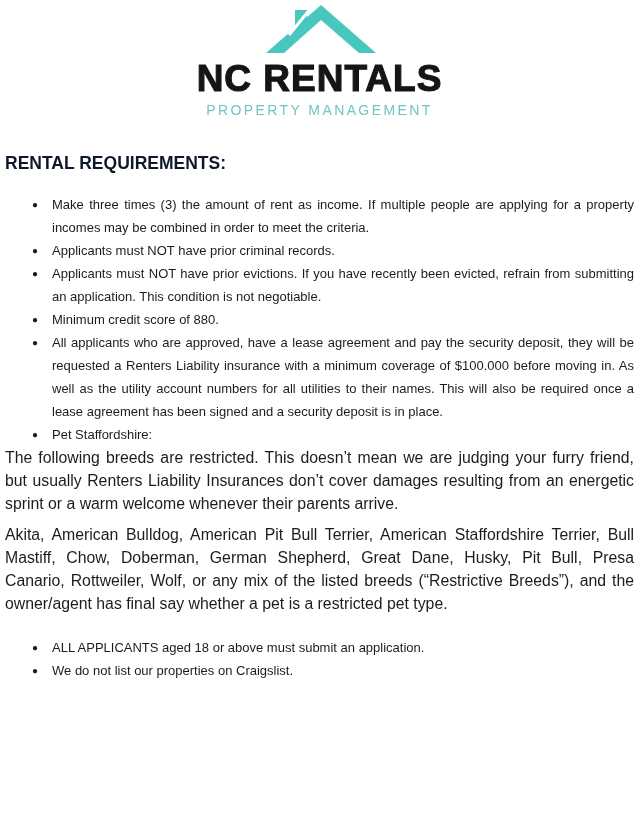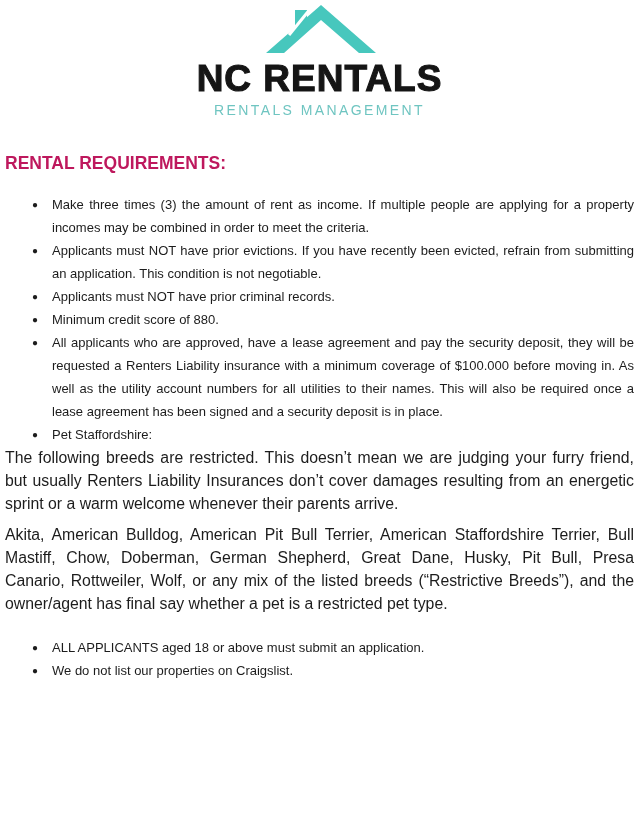--- a/index.html
+++ b/index.html
@@ -34,21 +34,21 @@
     margin-top: 6px;
     line-height: 1.1;
   }
 
   
   .doc-heading {
     font-size: 17.5px;
     font-weight: bold;
     margin: 36px 0 0 0;
     line-height: 1.1;
-    color: #be185d;
+    color: #0f172a;
   }
 
   .bullet-list {
     list-style: none;
     margin: 19px 0 0 0;
     padding: 0 0 0 47px;
   }
   .bullet-list li {
     position: relative;
     text-align: justify;
@@ -86,29 +86,29 @@
   <header class="logo">
     <svg class="logo-icon" width="112" height="52" viewBox="0 0 112 52" aria-hidden="true">
 
       <polygon points="57,1 112,49 95,49 57,16 20,49 2,49" fill="#47c7bd"></polygon>
 
       <polygon points="31,6 43,6 43,14 31,27" fill="#47c7bd"></polygon>
 
       <line x1="47" y1="4" x2="25" y2="31" stroke="#ffffff" stroke-width="3"></line>
     </svg>
     <div class="logo-title">NC RENTALS</div>
-    <div class="logo-subtitle">RENTALS MANAGEMENT</div>
+    <div class="logo-subtitle">PROPERTY MANAGEMENT</div>
   </header>
 
   <h2 class="doc-heading">RENTAL REQUIREMENTS:</h2>
 
   <ul class="bullet-list">
     <li>Make three times (3) the amount of rent as income. If multiple people are applying for a property incomes may be combined in order to meet the criteria.</li>
+    <li>Applicants must NOT have prior criminal records.</li>
     <li>Applicants must NOT have prior evictions. If you have recently been evicted, refrain from submitting an application. This condition is not negotiable.</li>
-    <li>Applicants must NOT have prior criminal records.</li>
     <li>Minimum credit score of 880.</li>
     <li>All applicants who are approved, have a lease agreement and pay the security deposit, they will be requested a Renters Liability insurance with a minimum coverage of $100.000 before moving in. As well as the utility account numbers for all utilities to their names. This will also be required once a lease agreement has been signed and a security deposit is in place.</li>
     <li>Pet Staffordshire:</li>
   </ul>
 
   <p class="doc-paragraph para-intro">The following breeds are restricted. This doesn’t mean we are judging your furry friend, but usually Renters Liability Insurances don’t cover damages resulting from an energetic sprint or a warm welcome whenever their parents arrive.</p>
 
   <p class="doc-paragraph para-breeds">Akita, American Bulldog, American Pit Bull Terrier, American Staffordshire Terrier, Bull Mastiff, Chow, Doberman, German Shepherd, Great Dane, Husky, Pit Bull, Presa Canario, Rottweiler, Wolf, or any mix of the listed breeds (“Restrictive Breeds”), and the owner/agent has final say whether a pet is a restricted pet type.</p>
 
   <ul class="bullet-list footer-list">

